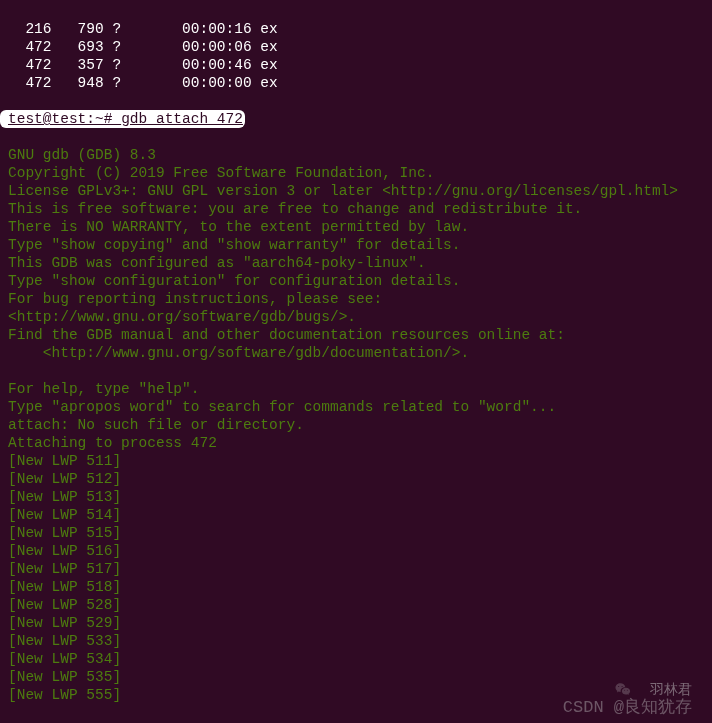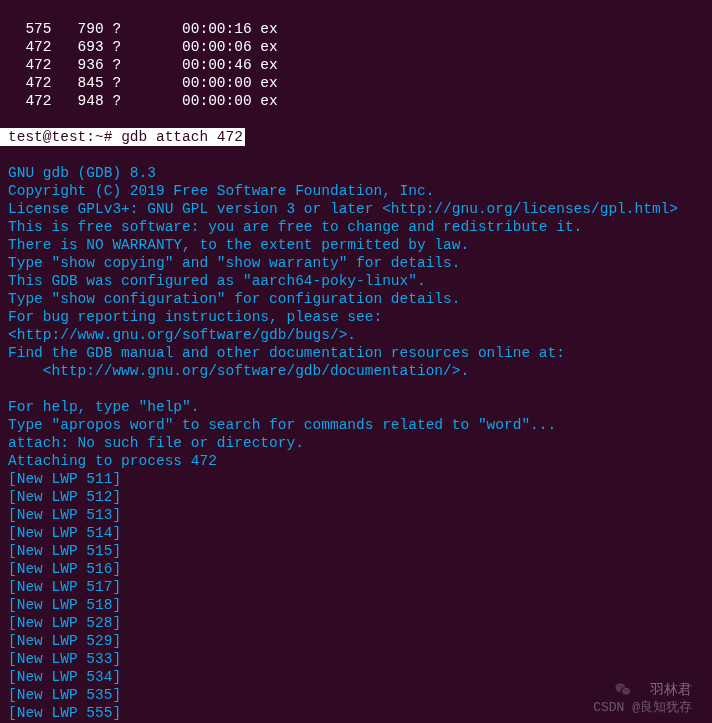--- a/index.html
+++ b/index.html
@@ -27,23 +27,25 @@
     }
     .prompt-line {
       background: #ffffff;
       color: #300a24;
       display: inline-block;
       padding: 0 2px 0 0;
       margin-left: -8px;
       padding-left: 8px;
     }
     .underline {
+      text-decoration: underline;
+      border-radius: 6px;
     }
     .output-line {
-      color: #0ea5e9;
+      color: #4d7c0f;
     }
     .watermark {
       position: absolute;
       bottom: 24px;
       right: 20px;
       color: rgba(200,200,200,0.5);
       font-size: 14px;
       display: flex;
       align-items: flex-start;
       gap: 18px;
@@ -51,28 +53,28 @@
     .wechat-icon {
       width: 18px;
       height: 18px;
       opacity: 0.5;
     }
     .watermark2 {
       position: absolute;
       bottom: 6px;
       right: 20px;
       color: rgba(200,200,200,0.4);
-      font-size: 13px;
+      font-size: 17px;
     }
   </style>
 </head>
 <body>
 
 <div class="terminal">
-<div id="ps-section"><div class="ps-line">  575   790 ?       00:00:16 ex</div><div class="ps-line">  472   693 ?       00:00:06 ex</div><div class="ps-line">  472   936 ?       00:00:46 ex</div><div class="ps-line">  472   845 ?       00:00:00 ex</div><div class="ps-line">  472   948 ?       00:00:00 ex</div></div>
+<div id="ps-section"><div class="ps-line">  216   790 ?       00:00:16 ex</div><div class="ps-line">  472   693 ?       00:00:06 ex</div><div class="ps-line">  472   357 ?       00:00:46 ex</div><div class="ps-line">  472   948 ?       00:00:00 ex</div></div>
 <div><span class="prompt-line underline"><span>test@test:~# </span><span>gdb attach 472</span></span></div>
 <div id="gdb-section"><div class="output-line">GNU gdb (GDB) 8.3</div><div class="output-line">Copyright (C) 2019 Free Software Foundation, Inc.</div><div class="output-line">License GPLv3+: GNU GPL version 3 or later &lt;http://gnu.org/licenses/gpl.html&gt;</div><div class="output-line">This is free software: you are free to change and redistribute it.</div><div class="output-line">There is NO WARRANTY, to the extent permitted by law.</div><div class="output-line">Type "show copying" and "show warranty" for details.</div><div class="output-line">This GDB was configured as "aarch64-poky-linux".</div><div class="output-line">Type "show configuration" for configuration details.</div><div class="output-line">For bug reporting instructions, please see:</div><div class="output-line">&lt;http://www.gnu.org/software/gdb/bugs/&gt;.</div><div class="output-line">Find the GDB manual and other documentation resources online at:</div><div class="output-line">    &lt;http://www.gnu.org/software/gdb/documentation/&gt;.</div><div class="output-line">&nbsp;</div><div class="output-line">For help, type "help".</div><div class="output-line">Type "apropos word" to search for commands related to "word"...</div><div class="output-line">attach: No such file or directory.</div><div class="output-line">Attaching to process 472</div><div class="output-line">[New LWP 511]</div><div class="output-line">[New LWP 512]</div><div class="output-line">[New LWP 513]</div><div class="output-line">[New LWP 514]</div><div class="output-line">[New LWP 515]</div><div class="output-line">[New LWP 516]</div><div class="output-line">[New LWP 517]</div><div class="output-line">[New LWP 518]</div><div class="output-line">[New LWP 528]</div><div class="output-line">[New LWP 529]</div><div class="output-line">[New LWP 533]</div><div class="output-line">[New LWP 534]</div><div class="output-line">[New LWP 535]</div><div class="output-line">[New LWP 555]</div></div>
 </div>
 
 <div class="watermark">
   <svg class="wechat-icon" viewBox="0 0 24 24" fill="currentColor">
     <path d="M8.5 3C4.9 3 2 5.6 2 8.8c0 1.8 1 3.5 2.5 4.5l-.6 2 2.3-1.2c.7.2 1.5.4 2.3.4h.4c-.1-.4-.2-.9-.2-1.3 0-2.8 2.7-5 6-5h.4C14.6 5.1 11.8 3 8.5 3zm-2.3 3.5c.5 0 .8.4.8.8s-.4.8-.8.8-.8-.4-.8-.8.3-.8.8-.8zm4.6 0c.5 0 .8.4.8.8s-.4.8-.8.8-.8-.4-.8-.8.4-.8.8-.8zM16 9c-3 0-5.5 2-5.5 4.5S13 18 16 18c.6 0 1.3-.1 1.8-.3l1.9 1-.5-1.6c1.3-.8 2.3-2.2 2.3-3.6C21.5 11 19 9 16 9zm-1.8 2.8c.4 0 .7.3.7.6s-.3.6-.7.6-.7-.3-.7-.6.3-.6.7-.6zm3.6 0c.4 0 .7.3.7.6s-.3.6-.7.6-.7-.3-.7-.6.3-.6.7-.6z"></path>
   </svg>
   <span>羽林君</span>
 </div>

